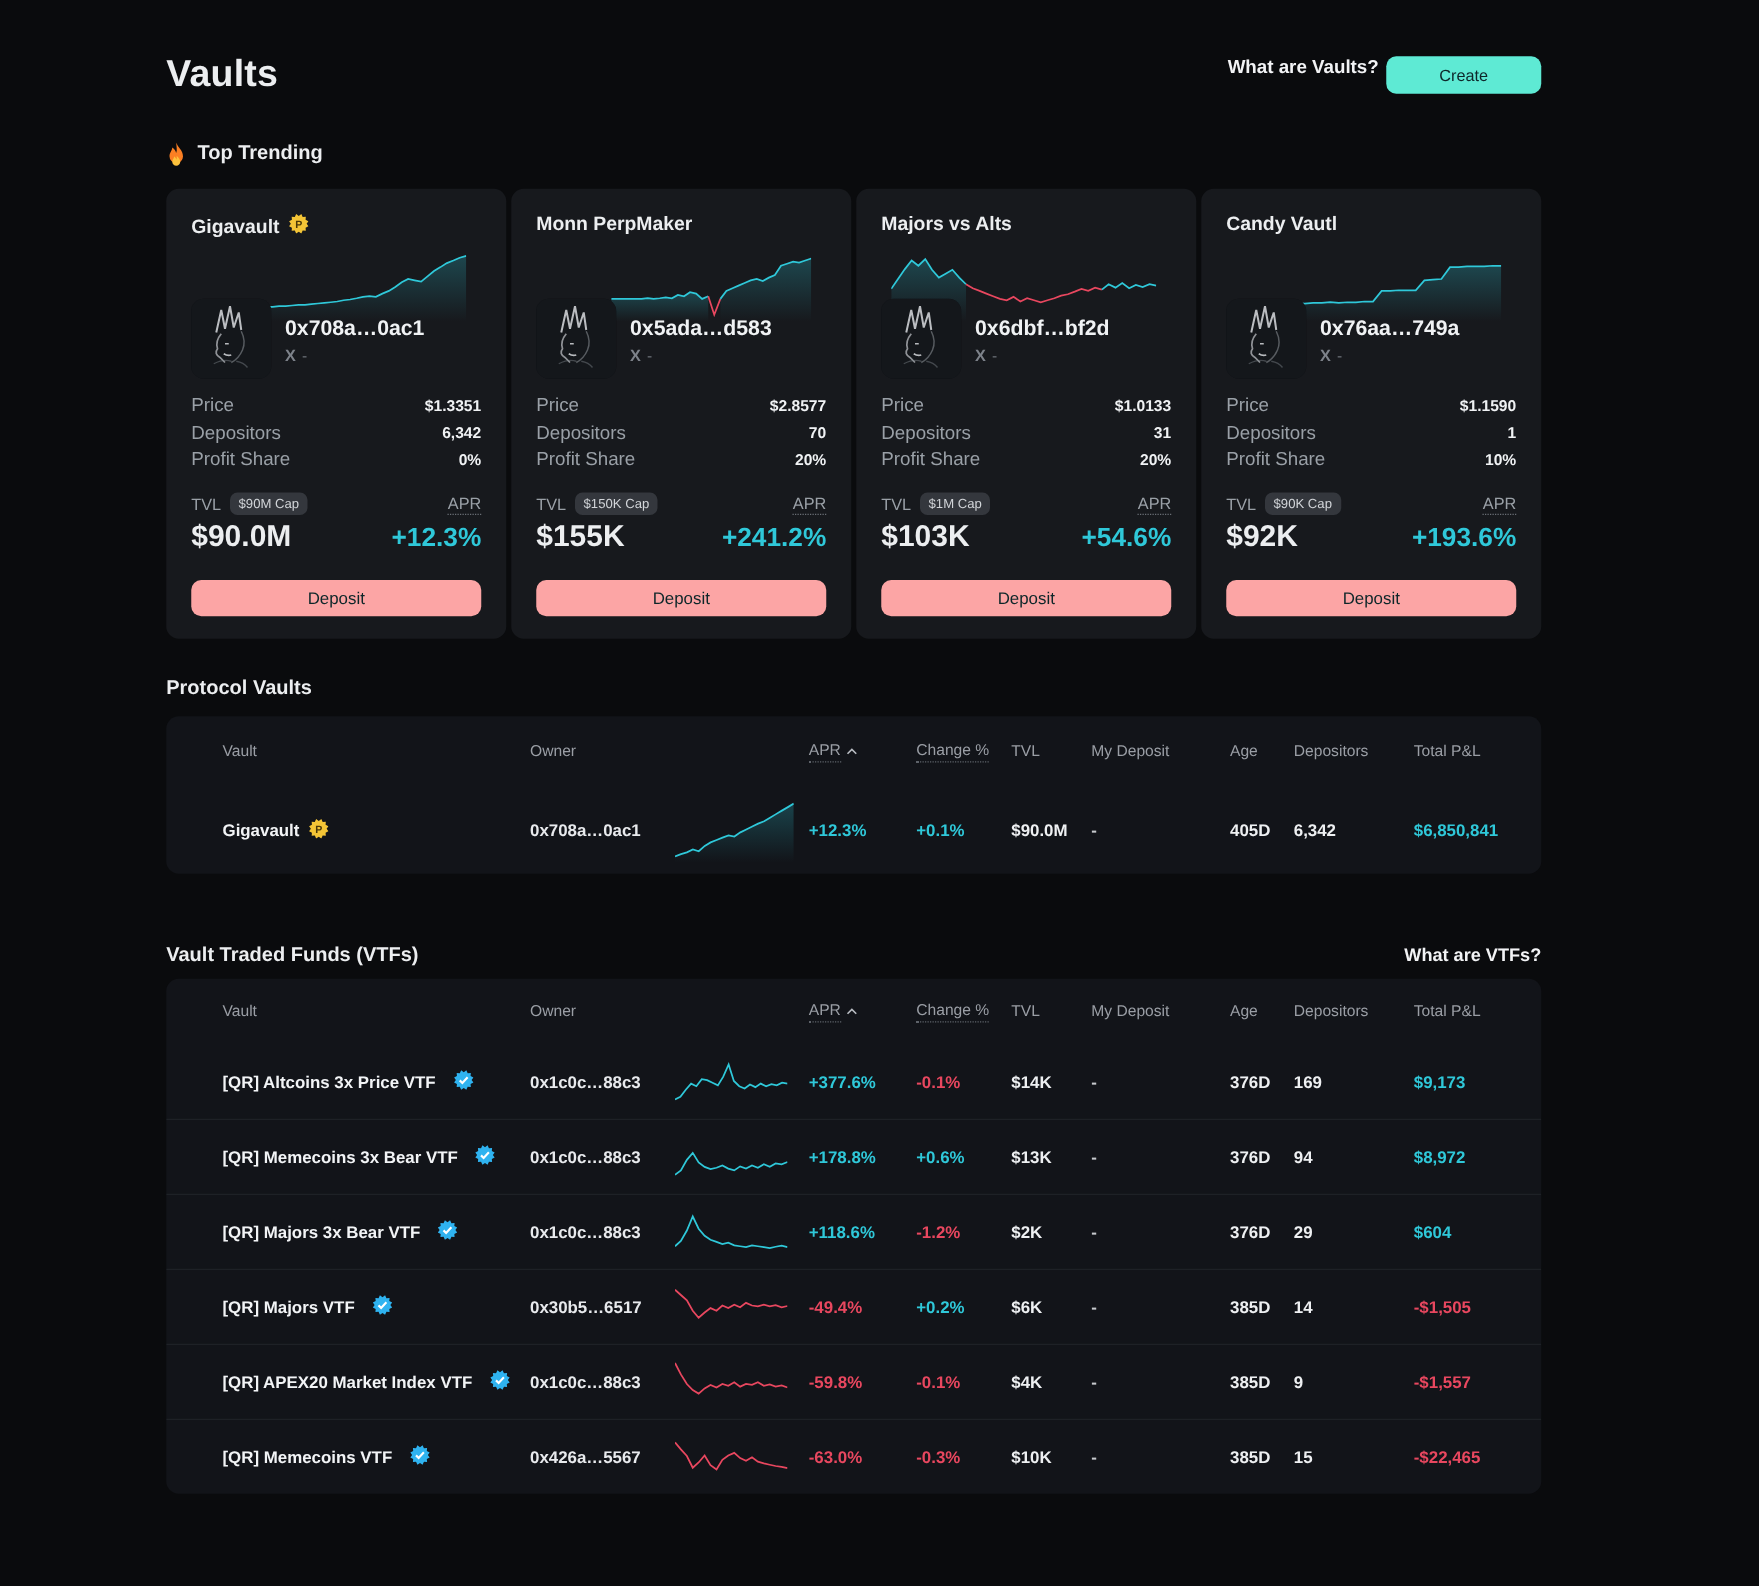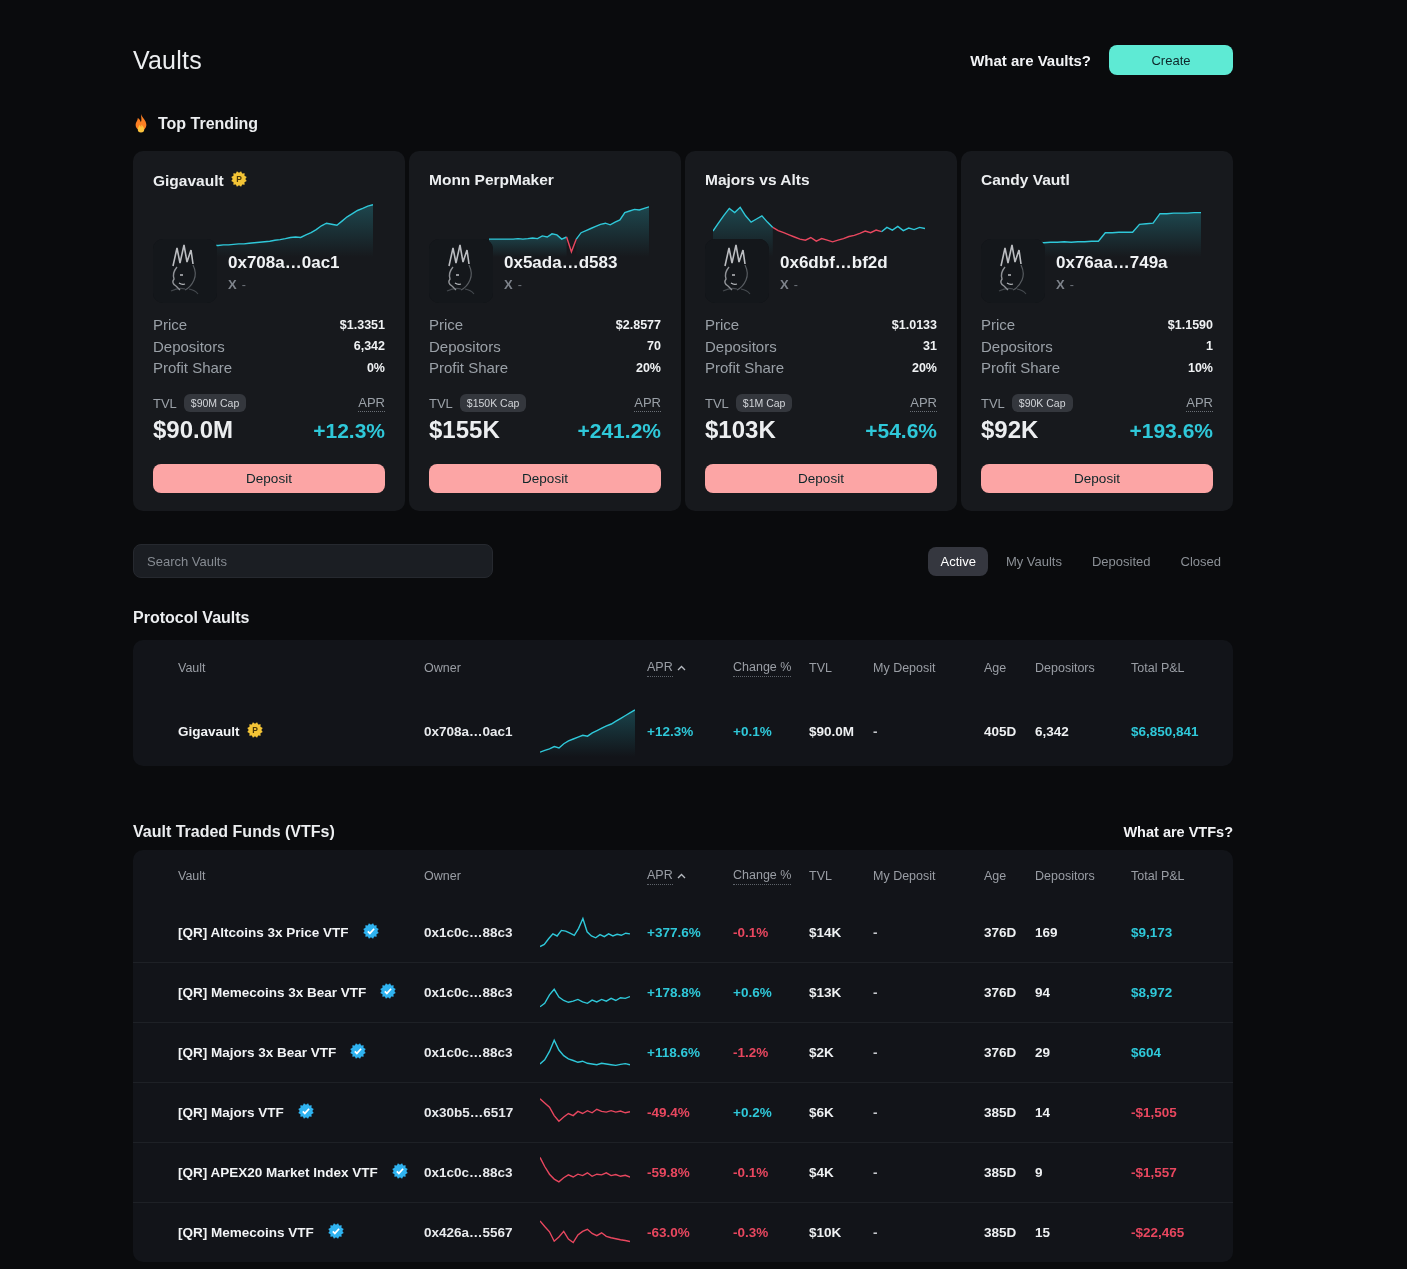--- a/index.html
+++ b/index.html
@@ -6,28 +6,28 @@
   html,body { width:1407px; height:1269px; overflow:hidden; }
   body {
     background:#0a0b0d;
     font-family:"Liberation Sans", sans-serif;
     color:#eceef0;
   }
   .container { width:1100px; margin-left:133px; padding-top:44px; }
 
   
   .page-header { display:flex; justify-content:space-between; align-items:center; height:32px; }
-  .page-title { font-size:25px; font-weight:normal; letter-spacing:.2px; }
-  .header-right { display:flex; align-items:center; gap:18px; }
+  .page-title { font-size:30px; font-weight:bold; letter-spacing:.2px; }
+  .header-right { display:flex; gap:6px; }
   .help-link { font-size:15px; font-weight:bold; color:#f2f3f5; cursor:pointer; }
   .create-btn { width:124px; height:30px; border:none; border-radius:8px; background:#5eead4;
     color:#0e2629; font-size:13px; font-family:inherit; cursor:pointer; }
 
   
-  .section-heading { display:flex; align-items:center; gap:9px; font-size:16px; font-weight:bold; }
+  .section-heading { display:flex; align-items:flex-start; gap:9px; font-size:16px; font-weight:bold; }
   .trending { margin-top:38px; }
   .cards { margin-top:18px; display:grid; grid-template-columns:repeat(4,1fr); gap:4px; }
   .card { position:relative; height:360px; background:#17191d; border-radius:10px; padding:20px; overflow:hidden; }
   .card-title-row { display:flex; align-items:center; gap:7px; position:relative; z-index:3; }
   .card-title { font-size:15.5px; font-weight:bold; }
   .card-chart { position:absolute; top:48px; left:28px; right:32px; height:58px; z-index:1; }
   .card-chart.inset { left:80px; }
   .card-avatar { position:absolute; top:88px; left:20px; width:64px; height:64px; border-radius:10px;
     overflow:hidden; background:#101317; z-index:2; }
   .addr-block { position:absolute; top:102px; left:95px; z-index:2; }
@@ -367,29 +367,20 @@
     </div>
     <div class="tvl-apr-values">
       <span class="tvl-value">$92K</span>
       <span class="apr-value">+193.6%</span>
     </div>
     <button class="deposit-btn">Deposit</button>
   </div>
 </div>
   </div>
 
-  <div class="filter-bar">
-    <input class="search-input" placeholder="Search Vaults" style="">
-    <div class="tabs" id="tabs">
-        <div class="tab active">Active</div>
-        <div class="tab">My Vaults</div>
-        <div class="tab">Deposited</div>
-        <div class="tab">Closed</div>
-      </div>
-  </div>
 
   <div class="protocol-section">
     <div class="section-heading">
       <span>Protocol Vaults</span>
     </div>
     <div class="table-card">
       <div class="tgrid thead">
         <div class="th">Vault</div>
         <div class="th">Owner</div>
         <div class="th"></div>

